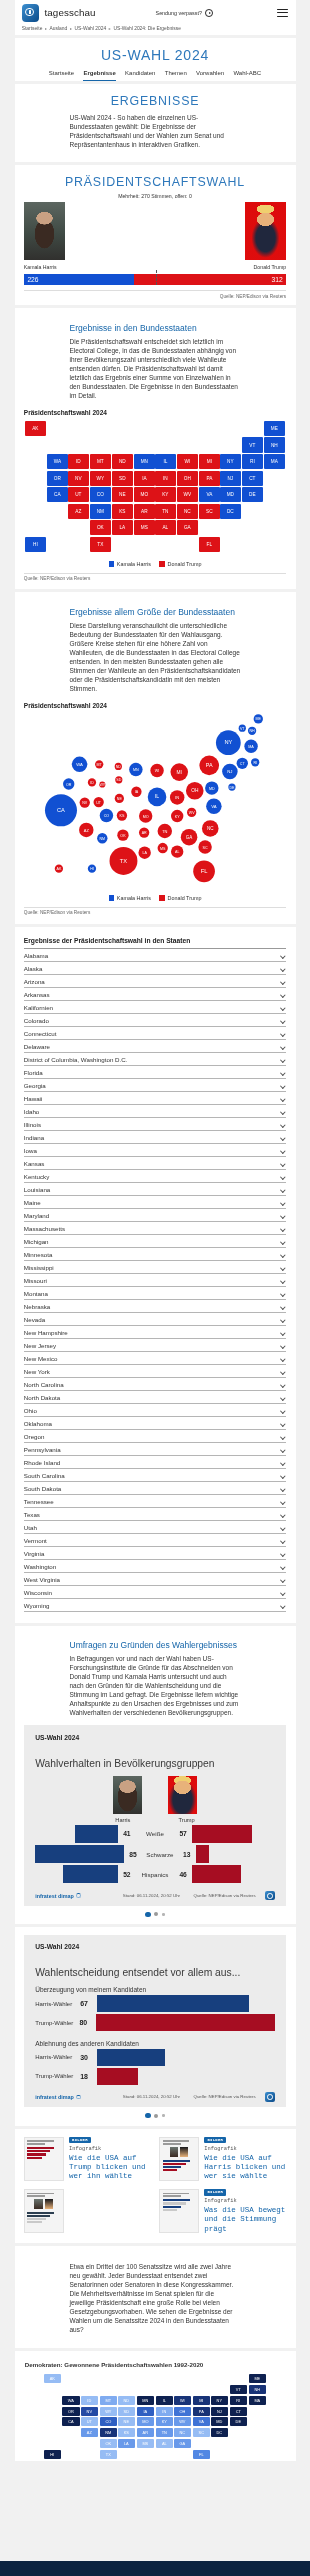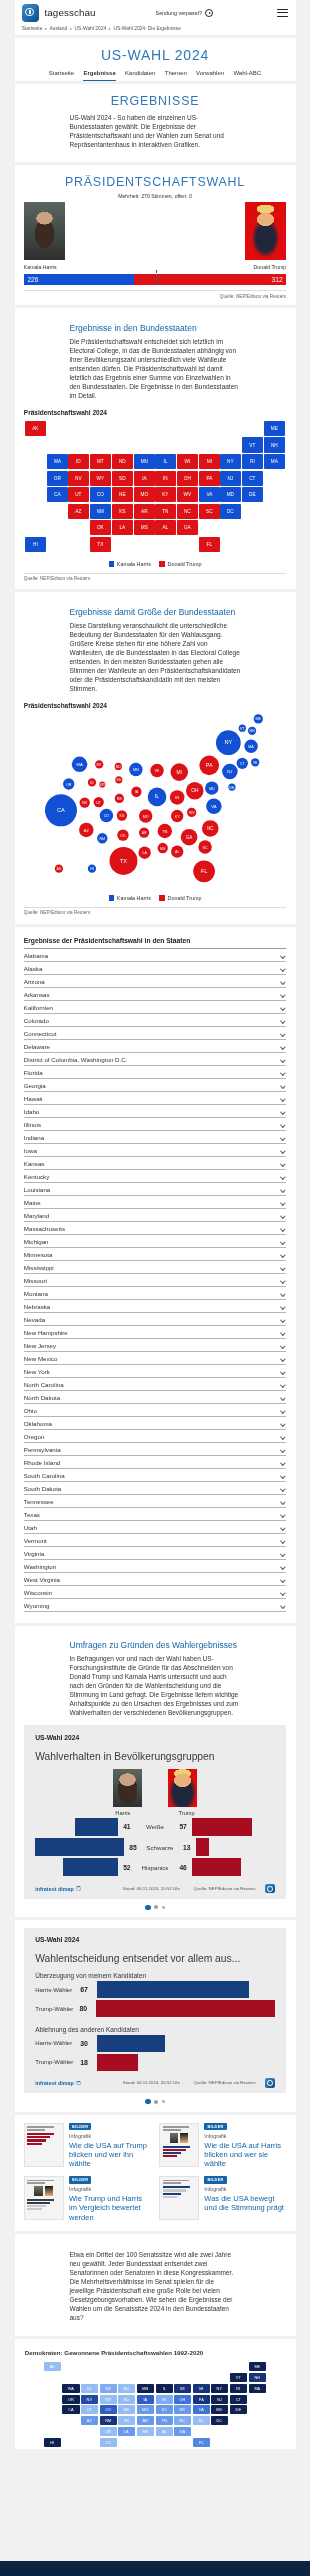--- a/index.html
+++ b/index.html
@@ -60,21 +60,21 @@
 
   
   .list-head { font-size:6.7px; font-weight:700; color:#222; margin:2.1px 9.3px 4.1px 9.3px; }
   .acc { margin:0 9.3px; border-top:1px solid #999; }
   .acc-row { display:flex; align-items:center; justify-content:space-between; height:13px; border-bottom:0.5px solid #b5b5b5; font-size:6.2px; color:#333; cursor:pointer; }
   .chev { width:3.6px; height:3.6px; border-right:0.8px solid #555; border-bottom:0.8px solid #555; transform:rotate(45deg); margin-right:2.1px; flex:0 0 auto; }
 
   
   .graycard { background:#ececec; margin:7.2px 0 0 0; padding:8.3px 11.4px 5.2px 11.4px; }
   .kicker { font-size:6.7px; font-weight:700; color:#222; }
-  .chart-title { font-size:10.3px; color:#3a3a3a; font-weight:400; margin-top:10px; }
+  .chart-title { font-size:10.3px; color:#3a3a3a; font-weight:400; margin-top:17px; }
   .c1-photos { display:flex; justify-content:center; gap:26px; margin-top:7.2px; }
   .c1-photos .ph { width:29px; height:38px; }
   .c1-names { display:flex; justify-content:center; gap:48px; font-size:5.7px; color:#333; margin-top:3.1px; }
   .c1row { display:flex; align-items:center; height:18.6px; margin-top:1.6px; }
   .c1row .hz { width:89px; display:flex; justify-content:flex-end; }
   .c1row .tz { width:89px; }
   .c1row .bar { height:17.6px; }
   .c1row .num { width:19.6px; text-align:center; font-size:6.7px; font-weight:700; color:#222; }
   .c1row .grp { width:41px; text-align:center; font-size:6.2px; color:#333; }
   .bar.hblue { background:#173f7e; }
@@ -100,21 +100,21 @@
   .teaser { display:flex; gap:5.2px; }
   .thumb { width:40px; height:44px; background:#f4f4f4; border:0.5px solid #e2e2e2; flex:0 0 auto; padding:2.6px 2.6px; }
   .thumb .tl { height:1.6px; background:#9a9a9a; margin-bottom:1px; width:80%; }
   .thumb .tl.short { width:55%; }
   .mini-bars { margin-top:2.6px; }
   .mini-bars div { height:2.1px; margin-bottom:1px; }
   .mini-photos { display:flex; gap:2.1px; justify-content:center; margin-top:2.1px; }
   .mini-photos div { width:8.3px; height:10.3px; }
   .mp-h { background:linear-gradient(180deg,#6b7570,#3a2a22); }
   .mp-t { background:linear-gradient(180deg,#15161a,#e8b27a); }
-  .t-body { display:flex; flex-direction:column; gap:1.6px; }
+  .t-body { display:flex; flex-direction:column; gap:1.6px;font-family:Liberation Mono, monospace; }
   .bilder { background:#1565a9; color:#fff; font-size:3.9px; font-weight:700; letter-spacing:0.3px; padding:1.3px 3.1px; border-radius:1px; width:max-content; }
   .t-kicker { font-size:5.4px; color:#555; margin-top:1px; }
   .t-link { font-size:7.5px; color:#1565a9; line-height:1.25; font-weight:400; }
 
   .only-title { padding:11.4px 5.2px 13.4px 5.2px; }
 
   
   .dem-title { font-size:6.2px; font-weight:700; color:#333; margin:7.2px 0 0 10.3px; }
   .bottom-bar { position:absolute; left:0; right:0; bottom:0; height:15.5px; background:#0c2340; }
 </style>
@@ -245,21 +245,21 @@
         <div class="tile" data-name="state-tile-WY" style="left: 65px; top: 50px; width: 20.7px; height: 15.5px; font-size: 4.7px; background: rgb(221, 18, 23);">WY</div>
       </div>
     <div class="legend" id="legend1" data-name="map-legend">
         <span data-name="legend-item"><span class="sw" data-name="harris-color-swatch" style="background: rgb(17, 80, 210);"></span>Kamala Harris</span>
         <span data-name="legend-item"><span class="sw" data-name="trump-color-swatch" style="background: rgb(221, 18, 23);"></span>Donald Trump</span>
       </div>
     <div class="src-line" data-name="source-note">Quelle: NEP/Edison via Reuters</div>
   </div>
 
   <div class="card" style="padding:11.4px 0 2.1px 0" data-name="groesse-card">
-    <div class="sub-head" data-name="groesse-heading">Ergebnisse damit Größe der Bundesstaaten</div>
+    <div class="sub-head" data-name="groesse-heading">Ergebnisse allem Größe der Bundesstaaten</div>
     <div class="copy" data-name="groesse-text">Diese Darstellung veranschaulicht die unterschiedliche Bedeutung der Bundesstaaten für den Wahlausgang. Größere Kreise stehen für eine höhere Zahl von Wahlleuten, die die Bundesstaaten in das Electoral College entsenden. In den meisten Bundesstaaten gehen alle Stimmen der Wahlleute an den Präsidentschaftskandidaten oder die Präsidentschaftskandidatin mit den meisten Stimmen.</div>
     <div class="map-label" data-name="map-label">Präsidentschaftswahl 2024</div>
     <div style="margin:4.1px 0 0 0" id="bubblewrap" data-name="us-cartogram-map"><svg width="281" height="174" data-name="cartogram-svg" viewBox="0 0 544 336">
           <circle cx="314" cy="268" r="12" fill="#dd1217" data-name="state-bubble-AL"></circle>
           <text x="314" y="271" text-anchor="middle" fill="#fff" font-size="7" data-name="state-bubble-label">AL</text>
           <circle cx="85" cy="301" r="8" fill="#dd1217" data-name="state-bubble-AK"></circle>
           <text x="85" y="304" text-anchor="middle" fill="#fff" font-size="7" data-name="state-bubble-label">AK</text>
           <circle cx="138" cy="226" r="14" fill="#dd1217" data-name="state-bubble-AZ"></circle>
           <text x="138" y="229" text-anchor="middle" fill="#fff" font-size="7.700000000000001" data-name="state-bubble-label">AZ</text>
           <circle cx="250" cy="231" r="10" fill="#dd1217" data-name="state-bubble-AR"></circle>
@@ -733,25 +733,20 @@
               <div class="mp-h" data-name="mini-harris-photo"></div>
               <div class="mp-t" data-name="mini-trump-photo"></div>
             </div>
             <div class="mini-bars" data-name="mini-bars">
               <div style="width: 27px; background: rgb(44, 62, 80);"></div>
               <div style="width: 23px; background: rgb(44, 62, 80);"></div>
               <div style="width: 18.6px; background: rgb(201, 201, 201);"></div>
               <div style="width: 14.5px; background: rgb(201, 201, 201);"></div>
             </div>
           </div>
-          <div class="t-body" data-name="teaser-body">
-            <div class="bilder" data-name="bilder-badge">BILDER</div>
-            <div class="t-kicker" data-name="teaser-kicker">Infografik</div>
-            <div class="t-link" data-name="teaser-link">Wie Trump und Harris im Vergleich bewertet werden</div>
-          </div>
         </div>
         <div class="teaser" data-name="teaser-3">
           <div class="thumb" data-name="teaser-thumbnail">
             <div class="tl"></div>
             <div class="tl short"></div>
             <div class="mini-bars" data-name="mini-bars">
               <div style="width: 27px; background: rgb(23, 63, 126);"></div>
               <div style="width: 23px; background: rgb(201, 201, 201);"></div>
               <div style="width: 18.6px; background: rgb(23, 63, 126);"></div>
               <div style="width: 14.5px; background: rgb(201, 201, 201);"></div>

